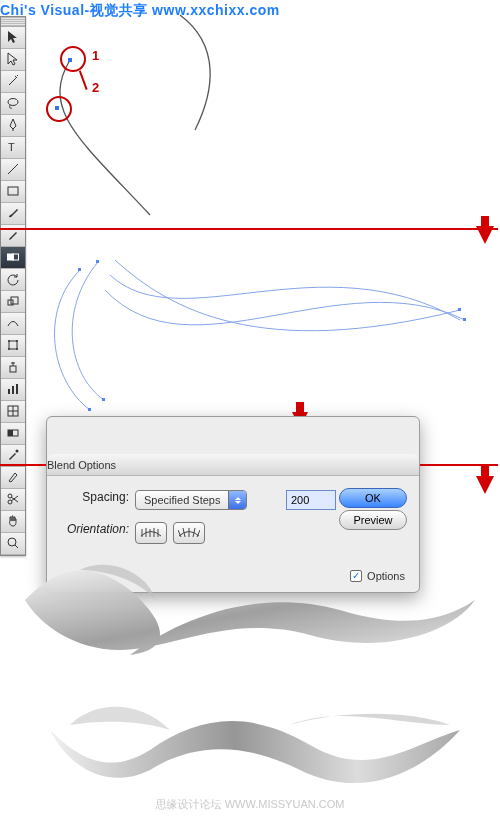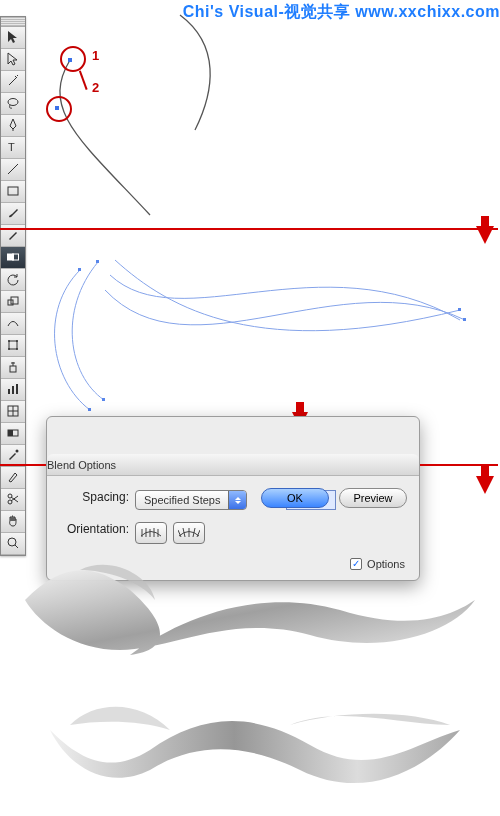--- a/index.html
+++ b/index.html
@@ -1,20 +1,20 @@
 <!DOCTYPE html>
 <html><head>
 <meta charset="utf-8">
 <style>
   * { box-sizing: border-box; margin: 0; padding: 0; font-family: "Lucida Grande", Helvetica, Arial, sans-serif; }
   html, body { width: 500px; height: 816px; background: #fff; overflow: hidden; }
   .canvas { position: relative; width: 500px; height: 816px; background: #fff; }
 
   
-  .credit { position: absolute; top: 2px; left: 13px; right: 0; text-align: right; font-size: 16px; font-weight: bold; color: #1f7eff; letter-spacing: .5px; }
+  .credit { position: absolute; top: 2px; left: 0; right: 0; text-align: left; font-size: 14px; font-weight: bold; color: #1f7eff; letter-spacing: .5px; }
 
   
   .hr { position: absolute; left: 0; right: 2px; height: 2px; background: #d40000; }
 
   
   .big-arrow { position: absolute; width: 0; height: 0; border-left: 9px solid transparent; border-right: 9px solid transparent; border-top: 18px solid #d40000; }
   .big-arrow::before { content: ""; position: absolute; top: -28px; left: -4px; width: 8px; height: 12px; background: #d40000; }
 
   .small-arrow { position: absolute; width: 0; height: 0; border-left: 8px solid transparent; border-right: 8px solid transparent; border-top: 16px solid #d40000; }
   .small-arrow::before { content: ""; position: absolute; top: -26px; left: -4px; width: 8px; height: 12px; background: #d40000; }
@@ -55,21 +55,21 @@
   .ok{ background: linear-gradient(#a9d0ff,#3b85ff); color:#000; }
   .cancel{ background: linear-gradient(#ffffff,#d8d8d8); border-color:#8a8a8a; color:#000; }
 
   .orient-btn{ width:32px;height:22px;border:1px solid #7a7a7a;border-radius:4px;
     background:linear-gradient(#fefefe,#dedede); display:inline-flex;align-items:center;justify-content:center;cursor:pointer; }
   .orient-btn svg{width:22px;height:12px;}
 
   .preview{ position:absolute; right:14px; bottom:10px; display:flex; align-items:center; gap:5px; font-size:11px; }
   .chk{ width:12px;height:12px;border:1px solid #6b6b6b;border-radius:2px;background:#fff;display:inline-flex;align-items:center;justify-content:center;font-size:10px;color:#1a6dff;cursor:pointer; line-height:10px;}
 
-  .buttons-col{ position:absolute; right:12px; top:12px; display:flex; flex-direction:row; gap:10px; }
+  .buttons-col{ position:absolute; right:12px; top:12px; display:flex; flex-direction:column; gap:2px; }
 
   
   .wm{ position:absolute; left:0; right:0; text-align:center; font-size:11px; color:#c9c9c9; }
 
   
   .ribbon{ position:absolute; }
 </style>
 </head>
 <body>
 
@@ -269,21 +269,21 @@
           <div class="select">
             <span>Specified Steps</span>
             <span class="caret">
                 <span class="up"></span>
                 <span class="dn"></span>
               </span>
           </div>
           <input class="numfield" value="200" style="">
         </div>
       </div>
-      <div class="row" style="margin-bottom:22px;">
+      <div class="row" style="margin-bottom:34px;font-style:italic;">
         <div class="row-left">
           <div class="label">Orientation:</div>
           <div class="orient-btn">
             <svg viewBox="0 0 22 12">
                 <g stroke="#444" stroke-width="1" fill="none">
               <line x1="2" y1="10" x2="2" y2="2"></line>
                   <line x1="6" y1="10" x2="6" y2="1"></line>
                   <line x1="10" y1="10" x2="10" y2="2"></line>
                   <line x1="14" y1="10" x2="14" y2="1"></line>
                   <line x1="18" y1="10" x2="18" y2="2"></line>
@@ -341,13 +341,14 @@
           <stop offset=".45" stop-color="#8b8b8b"></stop>
           <stop offset=".75" stop-color="#d8d8d8"></stop>
           <stop offset="1" stop-color="#9e9e9e"></stop>
       </linearGradient>
     </defs>
     <path d="M10 40 C 40 70, 70 85, 110 60 C 160 25, 210 20, 270 55 C 330 90, 370 55, 420 40 C 380 85, 320 110, 260 80 C 200 50, 150 55, 110 80 C 70 100, 30 80, 10 40 Z" fill="url(#g2)" opacity=".9"></path>
     <path d="M30 35 C 55 10, 100 10, 130 40 C 100 30, 60 30, 30 35 Z" fill="#cfcfcf" opacity=".7"></path>
     <path d="M250 35 C 300 15, 360 35, 410 35 C 370 20, 300 20, 250 35 Z" fill="#bcbcbc" opacity=".6"></path>
   </svg>
 
+  <div class="wm" style="bottom:4px;">思缘设计论坛  WWW.MISSYUAN.COM</div>
 </div>
 
 </body></html>

